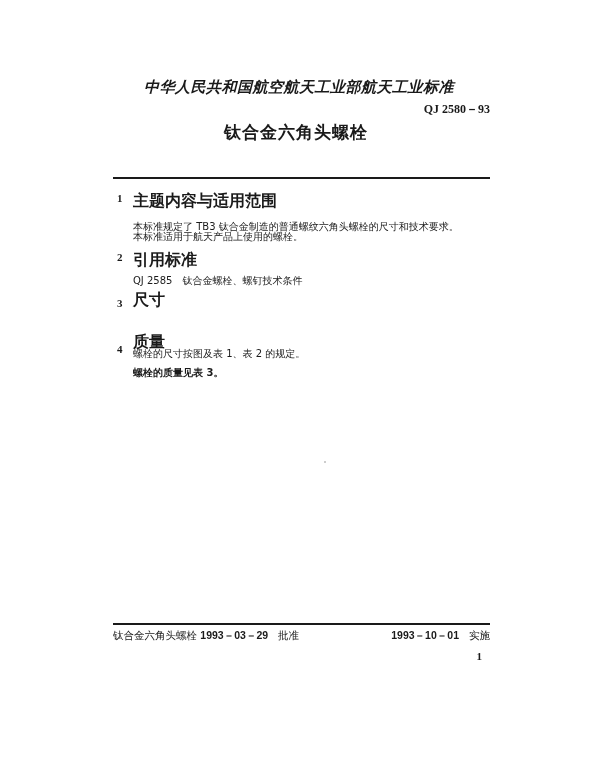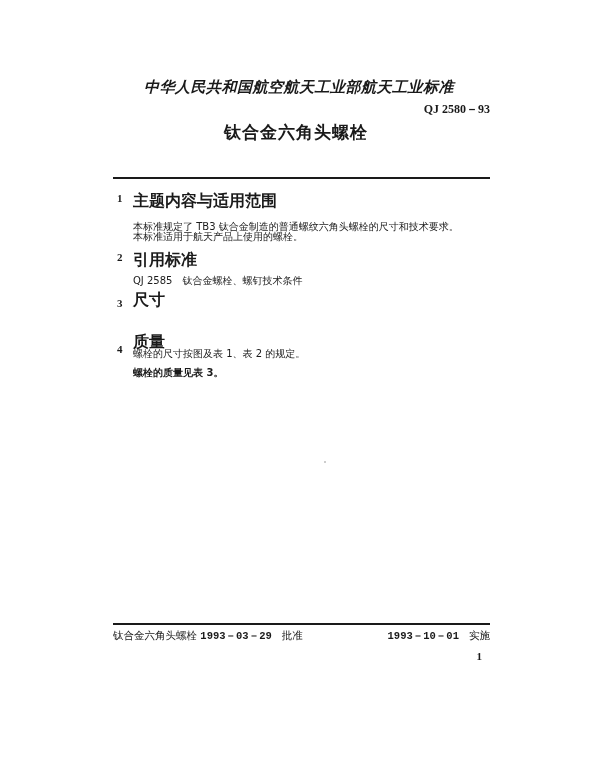--- a/index.html
+++ b/index.html
@@ -54,21 +54,21 @@
     .footer-left {
       left: 113px; top: 629px;
       font-size: 10.5px;
     }
     .footer-right {
       right: 110px; top: 629px;
       font-size: 10.5px;
       text-align: right;
     }
     .footer-left .num, .footer-right .num {
-      font-family: Liberation Mono, monospace;
+      font-family: Liberation Sans, sans-serif;
       font-weight: bold;
     }
     .page-number {
       right: 118px; top: 650px;
       font-family: "Liberation Serif", "DejaVu Serif", serif;
       font-size: 11px; font-weight: bold;
     }
     .speck {
       left: 324px; top: 461px; width: 2px; height: 2px;
       background: #bdbdbd; border-radius: 1px;

